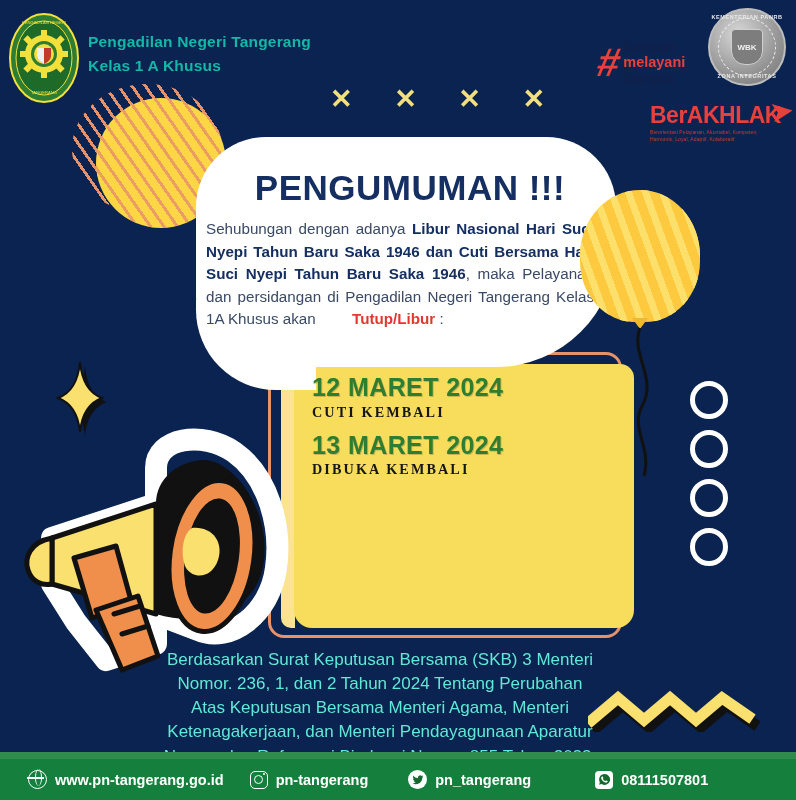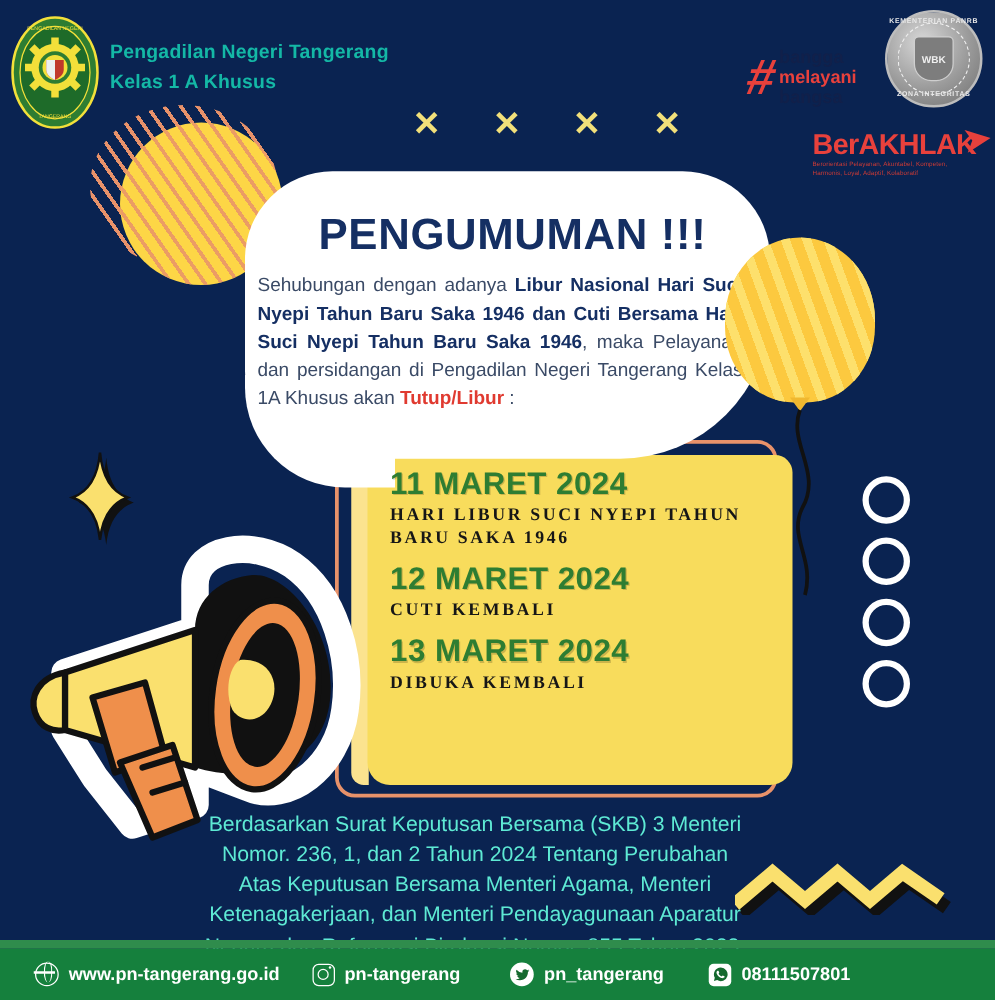--- a/index.html
+++ b/index.html
@@ -60,21 +60,21 @@
   
   .bubble{position:absolute;left:196px;top:137px;width:420px;height:230px;background:#ffffff;
           border-radius:70px 70px 120px 70px;}
   .bubble-tail{position:absolute;left:196px;top:300px;width:120px;height:90px;background:#ffffff;border-radius:0 0 0 80px;}
 
   .announce-title{position:absolute;left:240px;top:168px;width:340px;text-align:center;
     font-size:35px;font-weight:bold;color:#152f63;letter-spacing:.5px;}
   .announce-body{position:absolute;left:206px;top:218px;width:388px;
     font-size:15.2px;line-height:1.48;color:#3a4a66;text-align:justify;}
   .announce-body b{color:#152f63;}
-  .announce-body .red{color:#e03a30;font-weight:bold;}
+  .announce-body .red{color:#e03a30;font-weight:bold;margin-left:32px;}
 
   
   .balloon{position:absolute;left:580px;top:190px;width:120px;height:150px;}
   .balloon-body{position:absolute;left:0;top:0;width:120px;height:132px;border-radius:50% 50% 46% 46%;
     background:#fcc93f;overflow:hidden;}
   .balloon-body .stripes{position:absolute;inset:-20px;
     background:repeating-linear-gradient(70deg,#fde06c 0 7px,transparent 7px 16px);}
   .balloon-knot{position:absolute;left:52px;top:128px;width:0;height:0;
     border-left:8px solid transparent;border-right:8px solid transparent;border-top:11px solid #f0b830;}
   .balloon-string{position:absolute;left:48px;top:136px;}
@@ -213,24 +213,20 @@
         <div class="stripes"></div>
       </div>
     <div class="balloon-knot"></div>
     <svg class="balloon-string" width="70" height="160" viewBox="0 0 70 160">
       <path d="M12 2 C2 28 30 52 14 80 C2 104 24 120 16 150" fill="none" stroke="#111111" stroke-width="3"></path>
     </svg>
   </div>
 
   <div class="dates">
     <div class="date-block">
-      <div class="date-big">11 MARET 2024</div>
-      <div class="date-sub">HARI LIBUR SUCI NYEPI TAHUN BARU SAKA 1946</div>
-    </div>
-    <div class="date-block">
       <div class="date-big">12 MARET 2024</div>
       <div class="date-sub">CUTI KEMBALI</div>
     </div>
     <div class="date-block">
       <div class="date-big">13 MARET 2024</div>
       <div class="date-sub">DIBUKA KEMBALI</div>
     </div>
   </div>
 
   <svg class="megaphone" viewBox="0 0 290 280">
@@ -270,21 +266,21 @@
     <div class="f-item" style="margin-left:40px">
       <span class="ficon">
         <span class="ico-tw">
           <svg width="12" height="12" viewBox="0 0 24 24">
               <path fill="#15692f" d="M23 4.9a9 9 0 0 1-2.6.7 4.5 4.5 0 0 0 2-2.5 9 9 0 0 1-2.9 1.1 4.5 4.5 0 0 0-7.7 4.1A12.8 12.8 0 0 1 2.5 3.6a4.5 4.5 0 0 0 1.4 6 4.5 4.5 0 0 1-2-.6 4.5 4.5 0 0 0 3.6 4.4 4.5 4.5 0 0 1-2 .1 4.5 4.5 0 0 0 4.2 3.1A9 9 0 0 1 1 18.5a12.7 12.7 0 0 0 6.9 2c8.3 0 12.8-6.9 12.8-12.8v-.6A9 9 0 0 0 23 4.9z"></path>
             </svg>
         </span>
       </span>
       <span>pn_tangerang</span>
     </div>
-    <div class="f-item" style="margin-left:36px">
+    <div class="f-item" style="margin-left:64px">
       <span class="ficon">
         <span class="ico-wa">
           <svg width="13" height="13" viewBox="0 0 24 24">
               <path fill="#15692f" d="M12 2a10 10 0 0 0-8.6 15l-1.3 4.7 4.8-1.3A10 10 0 1 0 12 2zm5.6 14.2c-.2.7-1.4 1.3-2 1.4-.5.1-1.1.1-1.8-.1-.4-.1-1-.3-1.7-.6-3-1.3-4.9-4.3-5-4.5-.2-.2-1.2-1.6-1.2-3 0-1.5.8-2.2 1-2.5.3-.3.6-.4.8-.4h.6c.2 0 .4 0 .7.5l.9 2.2c.1.2.1.4 0 .6l-.4.5-.3.4c-.1.1-.3.3-.1.6.2.3.8 1.3 1.7 2.1 1.2 1 2.1 1.4 2.4 1.5.3.2.5.1.6 0l.9-1c.2-.2.4-.2.6-.1l2 1c.3.1.5.2.5.3.1.1.1.6-.1 1.2z"></path>
             </svg>
         </span>
       </span>
       <span>08111507801</span>
     </div>
   </div>

